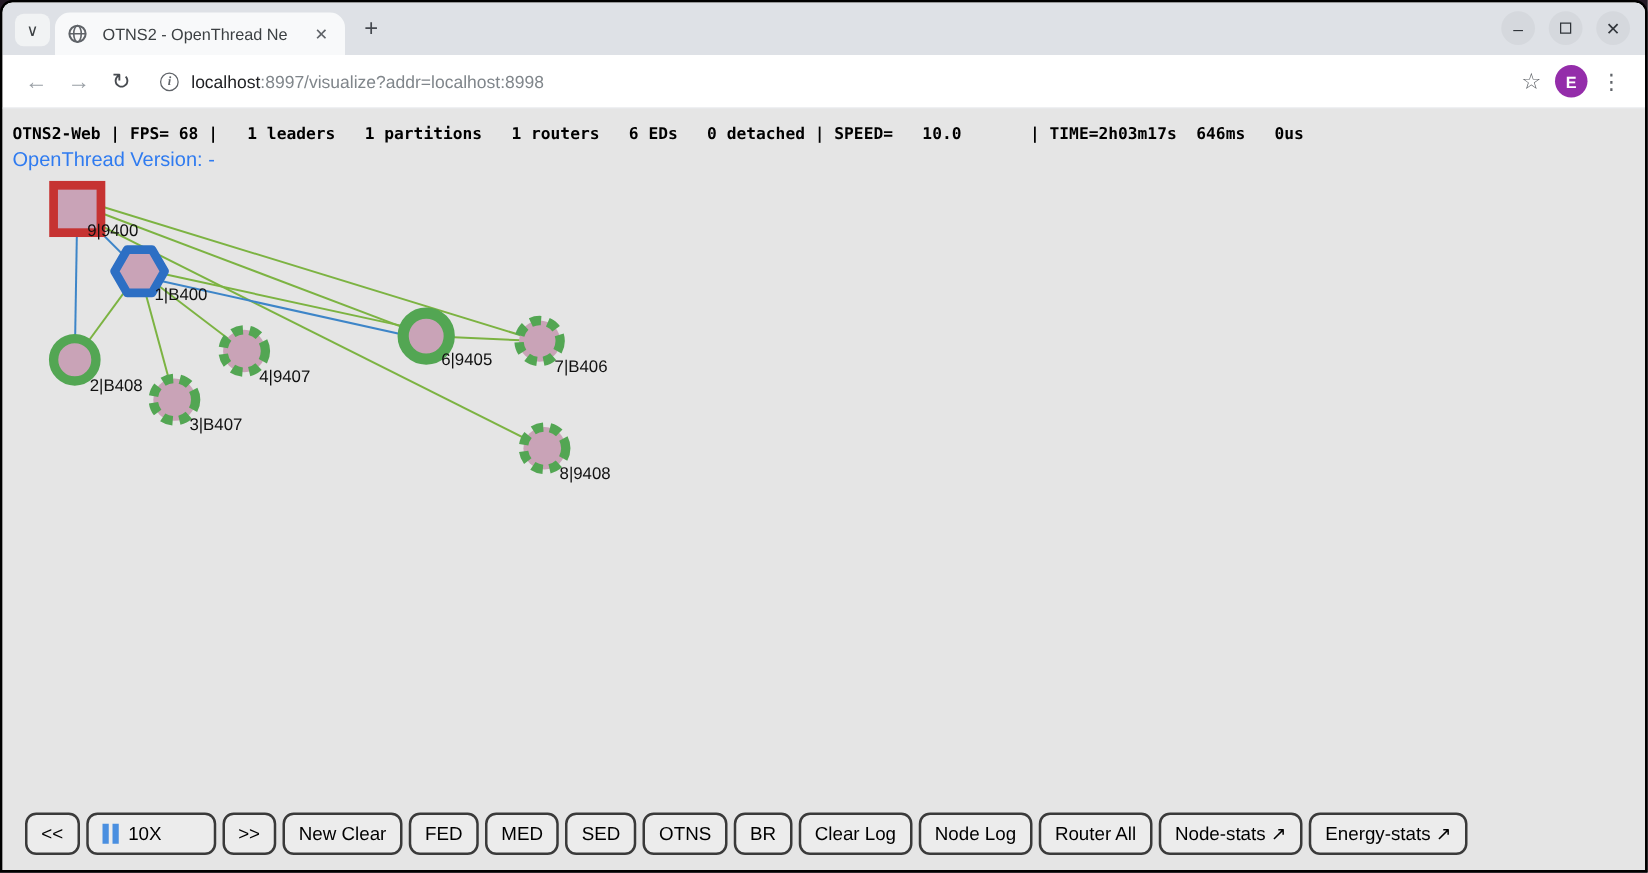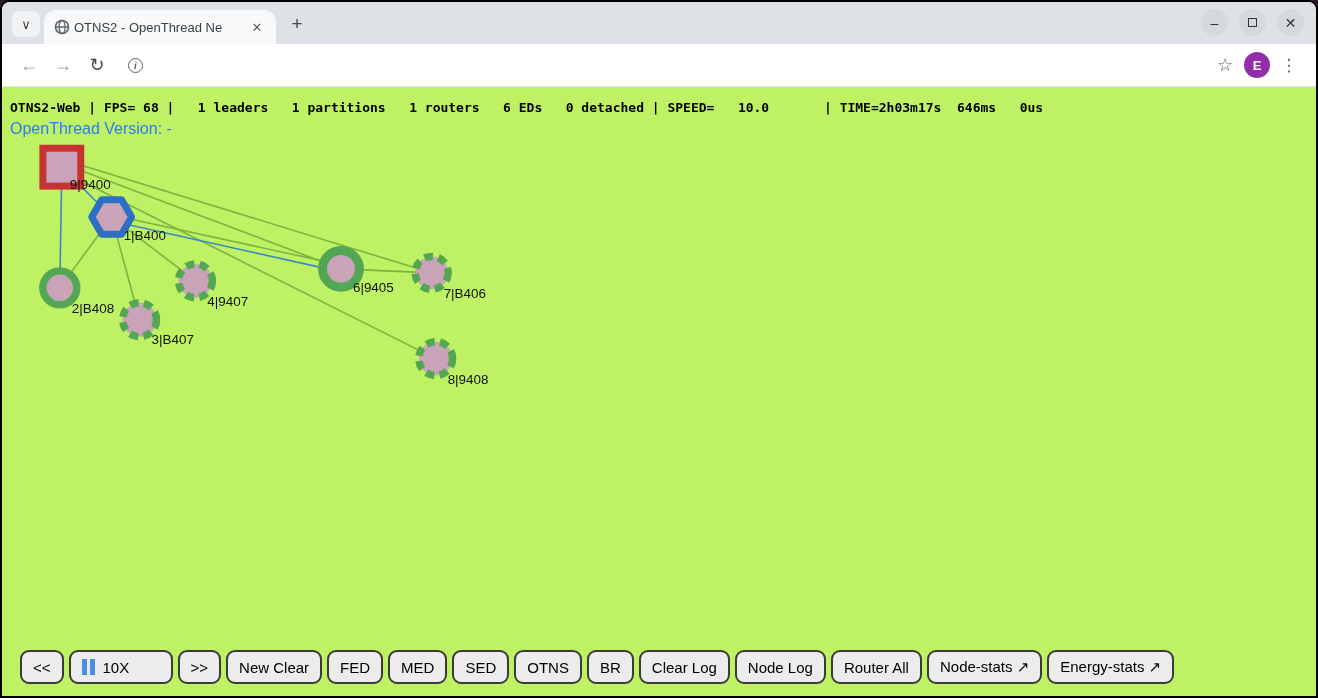--- a/index.html
+++ b/index.html
@@ -18,21 +18,21 @@
   .tabstrip { position:relative; height:42px; background:#dee1e6; flex:none; }
   .tab-chevron-btn {
     position:absolute; left:10px; top:9px; width:28px; height:26px;
     background:#f1f3f4; border-radius:7px;
     display:flex; align-items:center; justify-content:center;
     font-size:13px; color:#3c4043; cursor:pointer;
   }
   .tab {
     position:absolute; left:42px; top:8px; width:232px; height:34px;
     background:#f8f9fa; border-radius:12px 12px 0 0;
-    display:flex; align-items:center; padding:0 10px; gap:4px;
+    display:flex; align-items:center; padding:0 10px; gap:12px;
   }
   .tab-globe { flex:none; width:16px; height:16px; }
   .tab-title {
     flex:1; font-size:13px; color:#3c4043; white-space:nowrap; overflow:hidden;
   }
   .tab-close {
     flex:none; width:18px; height:18px; border-radius:50%;
     display:flex; align-items:center; justify-content:center;
     font-size:13px; color:#5f6368; cursor:pointer;
   }
@@ -76,21 +76,21 @@
   .url .rest { color:#80868b; }
   .star-icon { font-size:18px; color:#5f6368; }
   .avatar {
     width:26px; height:26px; border-radius:50%; background:#942daa;
     color:#fff; font-size:13px; font-weight:bold;
     display:flex; align-items:center; justify-content:center; flex:none; cursor:pointer;
   }
   .menu-dots { font-size:17px; color:#5f6368; }
 
   
-  .content { position:relative; flex:1; background:#bef264; overflow:hidden; }
+  .content { position:relative; flex:1; background:#e5e5e5; overflow:hidden; }
   .statusline {
     position:absolute; top:13px; left:8px;
     font-family:"DejaVu Sans Mono","Liberation Mono",monospace;
     font-weight:bold; font-size:13px; color:#000; white-space:pre;
   }
   .versionline {
     position:absolute; top:33px; left:8px;
     font-size:16px; color:#2f7bf0; white-space:pre;
   }
   .net-canvas { position:absolute; inset:0; width:100%; height:100%; pointer-events:none; }
@@ -141,20 +141,21 @@
     </div>
   </div>
 
   <div class="navbar" data-interactable="false">
     <div class="nav-icon disabled" data-interactable="true">←</div>
     <div class="nav-icon disabled" data-interactable="true">→</div>
     <div class="nav-icon dark" data-interactable="true">↻</div>
 
     <div class="omnibox" data-interactable="true">
       <span class="info-icon" data-interactable="true">i</span>
+      <span class="url" data-interactable="false"><span class="host" data-interactable="false">localhost</span><span class="rest" data-interactable="false">:8997/visualize?addr=localhost:8998</span></span>
     </div>
 
     <div class="nav-icon star-icon" data-interactable="true">☆</div>
     <div class="avatar" data-interactable="true">E</div>
     <div class="nav-icon menu-dots" data-interactable="true">⋮</div>
   </div>
 
   <div class="content" data-interactable="false">
     <div class="statusline" data-interactable="false">OTNS2-Web | FPS= 68 |   1 leaders   1 partitions   1 routers   6 EDs   0 detached | SPEED=   10.0       | TIME=2h03m17s  646ms   0us</div>
     <div class="versionline" data-interactable="false">OpenThread Version: -</div>

